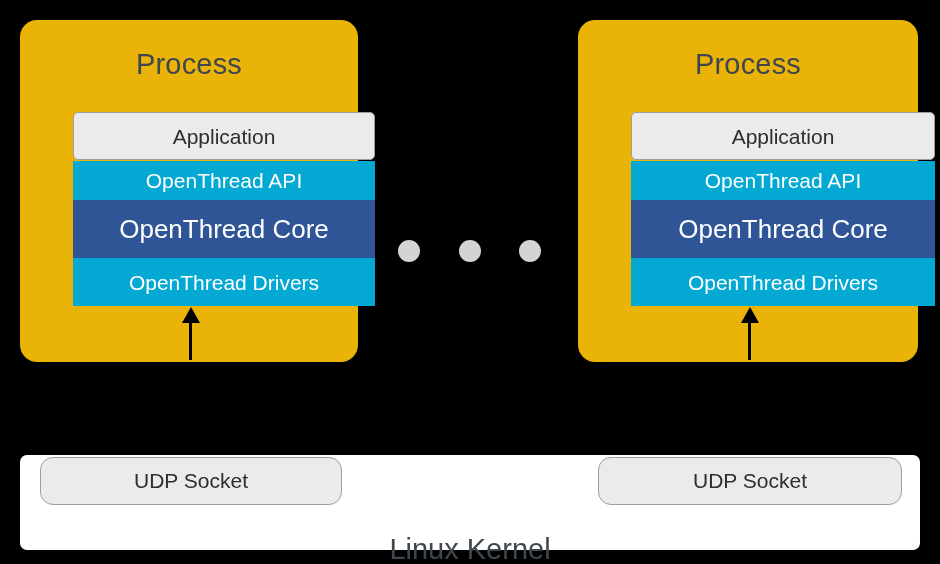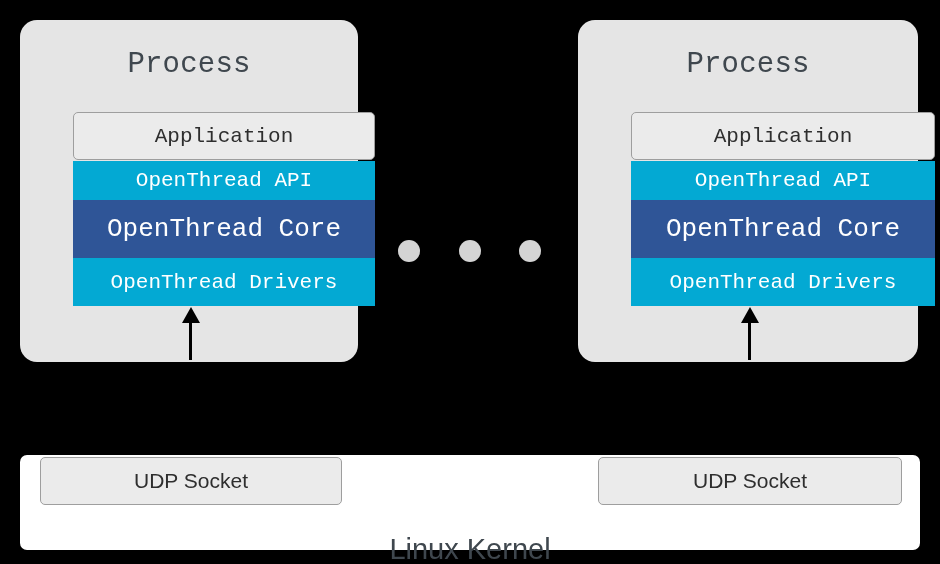--- a/index.html
+++ b/index.html
@@ -20,24 +20,23 @@
     position: absolute;
     left: 0; top: 0;
     width: 940px;
     height: 564px;
     background: #000000;
   }
 
   
   .process-panel {
     position: absolute;
-    background: #e5e5e5;
+    background: #eab308;
     border-radius: 17px;
     box-sizing: border-box;
-    font-family: Liberation Mono, monospace;
   }
   .process-panel.left  { left: 20px;  top: 20px; width: 338px; height: 342px; }
   .process-panel.right { left: 578px; top: 20px; width: 340px; height: 342px; }
 
   .process-title {
     position: absolute;
     left: 0;
     top: 28px;
     width: 100%;
     text-align: center;
@@ -156,21 +155,21 @@
     font-weight: 400;
     color: #3f474e;
     margin-top: 48px;
   }
   .udp-socket {
     position: absolute;
     box-sizing: border-box;
     height: 48px;
     background: #ebebeb;
     border: 1px solid #9e9e9e;
-    border-radius: 5px;
+    border-radius: 13px;
     display: flex;
     align-items: center;
     justify-content: center;
     font-size: 21px;
     color: #2e2e2e;
   }
   .udp-socket.left  { left: 40px;  top: 457px; width: 302px; }
   .udp-socket.right { left: 598px; top: 457px; width: 304px; }
 </style>
 </head>

